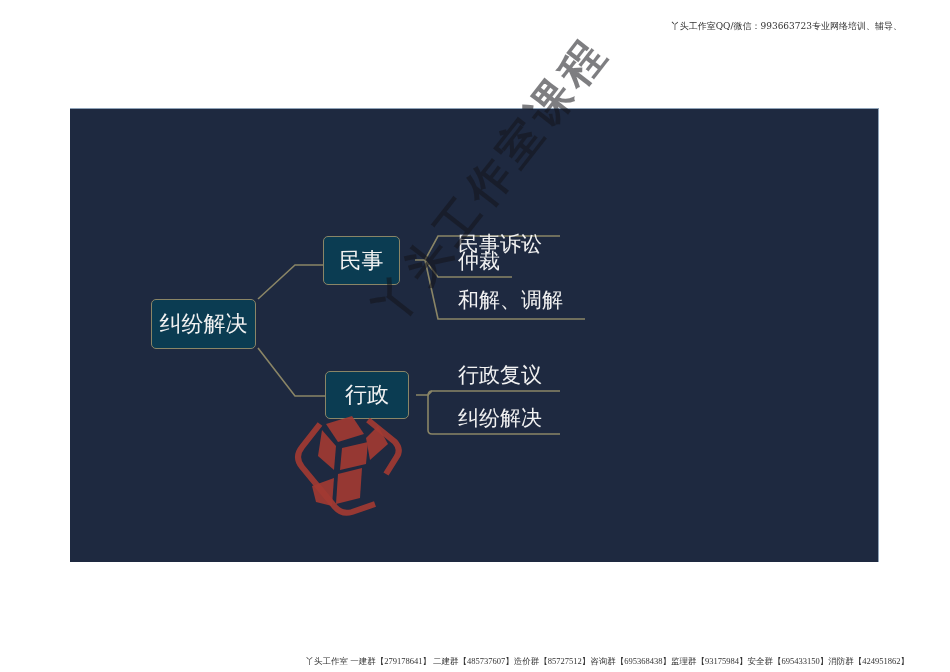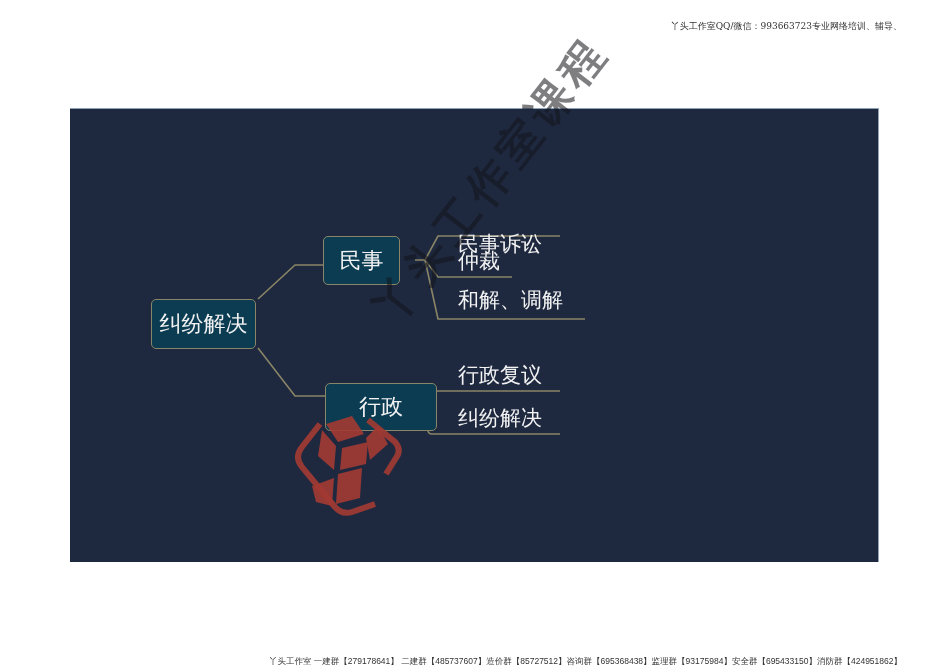--- a/index.html
+++ b/index.html
@@ -8,22 +8,22 @@
     background: #ffffff;
     font-family: "DejaVu Sans", sans-serif;
   }
   .header-note {
     position: absolute; right: 48px; top: 20px;
     font-family: "DejaVu Serif", serif;
     font-size: 9px; line-height: 13px; color: #333333;
     text-align: right; white-space: nowrap;
   }
   .footer-note {
-    position: absolute; right: 48px; top: 656px;
-    font-family: Liberation Sans, sans-serif;
+    position: absolute; right: 41px; top: 656px;
+    font-family: Liberation Serif, serif;
     font-size: 8.5px; color: #333333; white-space: nowrap; text-align: right;
   }
   .panel {
     position: absolute; left: 70px; top: 108px; width: 809px; height: 454px;
     background: #1e2940;
     border-top: 1px solid #8fa3b8;
     border-right: 1px solid #8fa3b8;
     box-sizing: border-box;
   }
   svg.lines { position: absolute; left: 0; top: 0; }
@@ -77,21 +77,21 @@
 </svg>
 
 <div class="node root" style="left:143px; top:299px; width:105px; height:50px;margin-left:8px;">
   <span>纠纷解决</span>
 </div>
 
 <div class="node branch" style="left:323px; top:236px; width:77px; height:49px;font-family:Liberation Serif, serif;">
   <span>民事</span>
 </div>
 
-<div class="node branch" style="left:325px; top:383px; width:112px; height:48px;">
+<div class="node branch" style="left:325px; top:371px; width:84px; height:48px;">
   <span>行政</span>
 </div>
 
 <div class="leaf" style="left:458px; top:205px;margin-top:25px;">民事诉讼</div>
 <div class="leaf" style="left:458px; top:247px;text-align:right;">仲裁</div>
 <div class="leaf" style="left:458px; top:286px;">和解、调解</div>
 <div class="leaf" style="left:458px; top:361px;">行政复议</div>
 <div class="leaf" style="left:458px; top:404px;">纠纷解决</div>
 
 <div class="watermark-text">丫头工作室课程</div>

